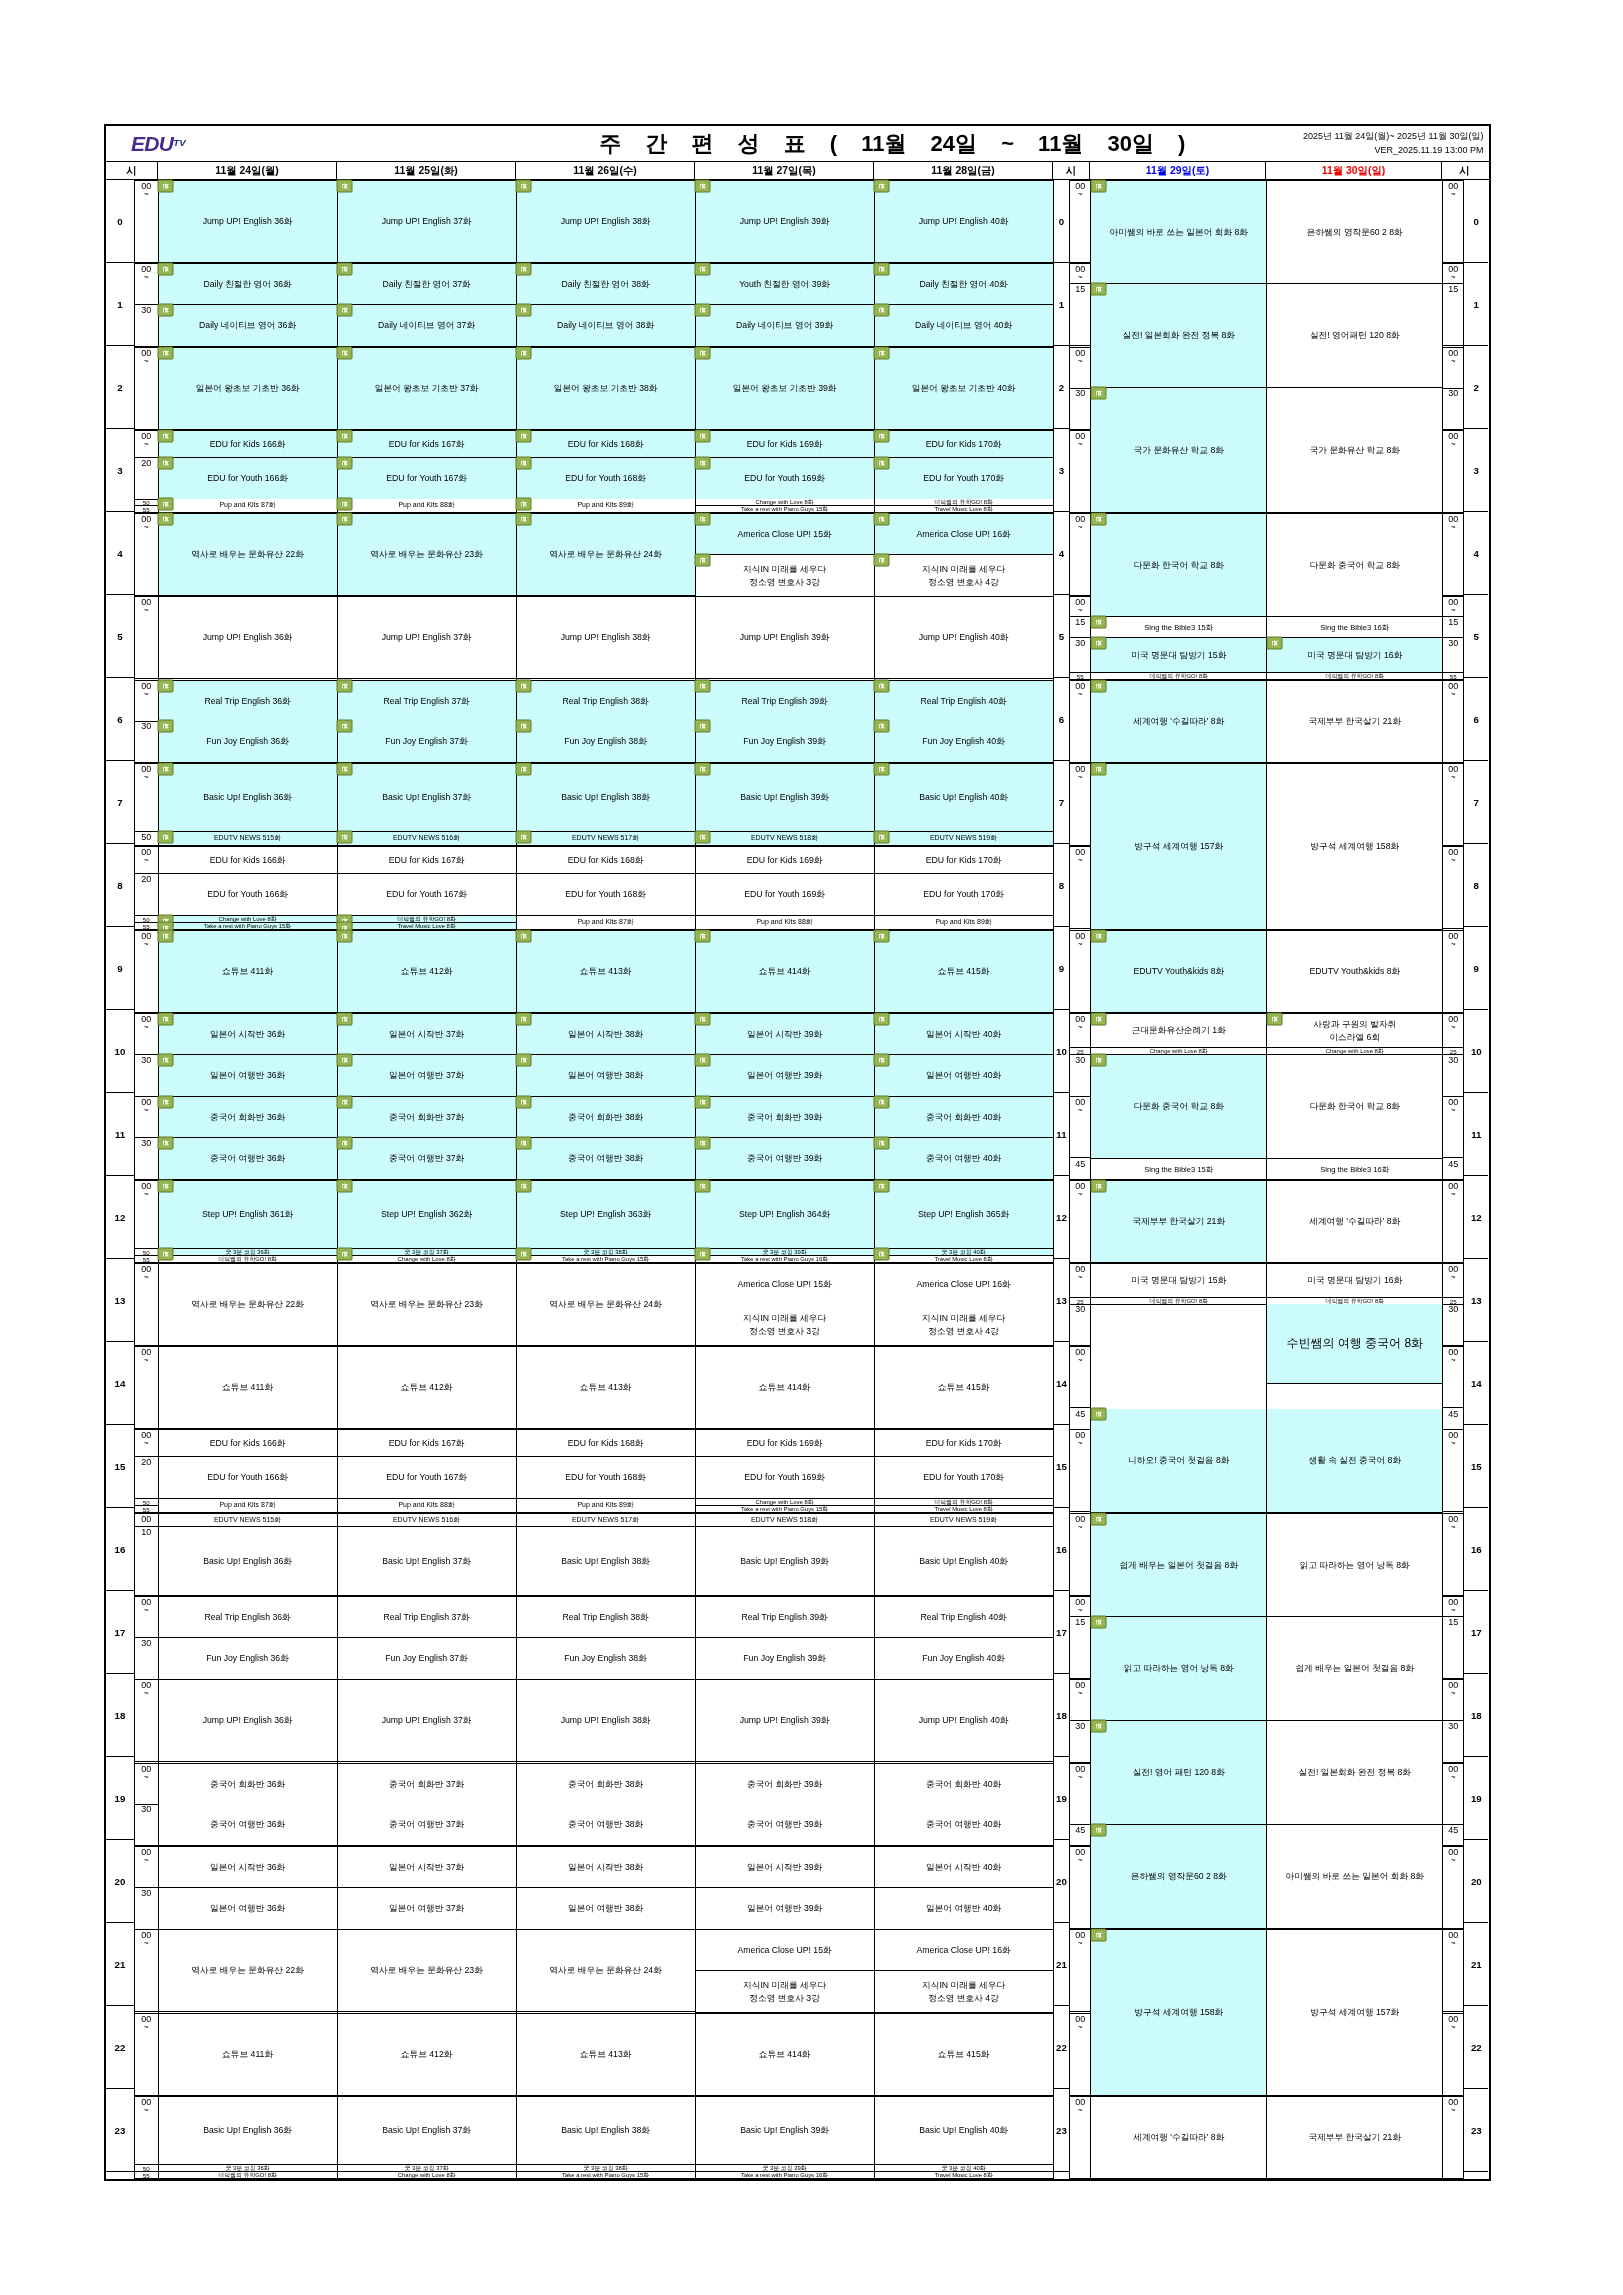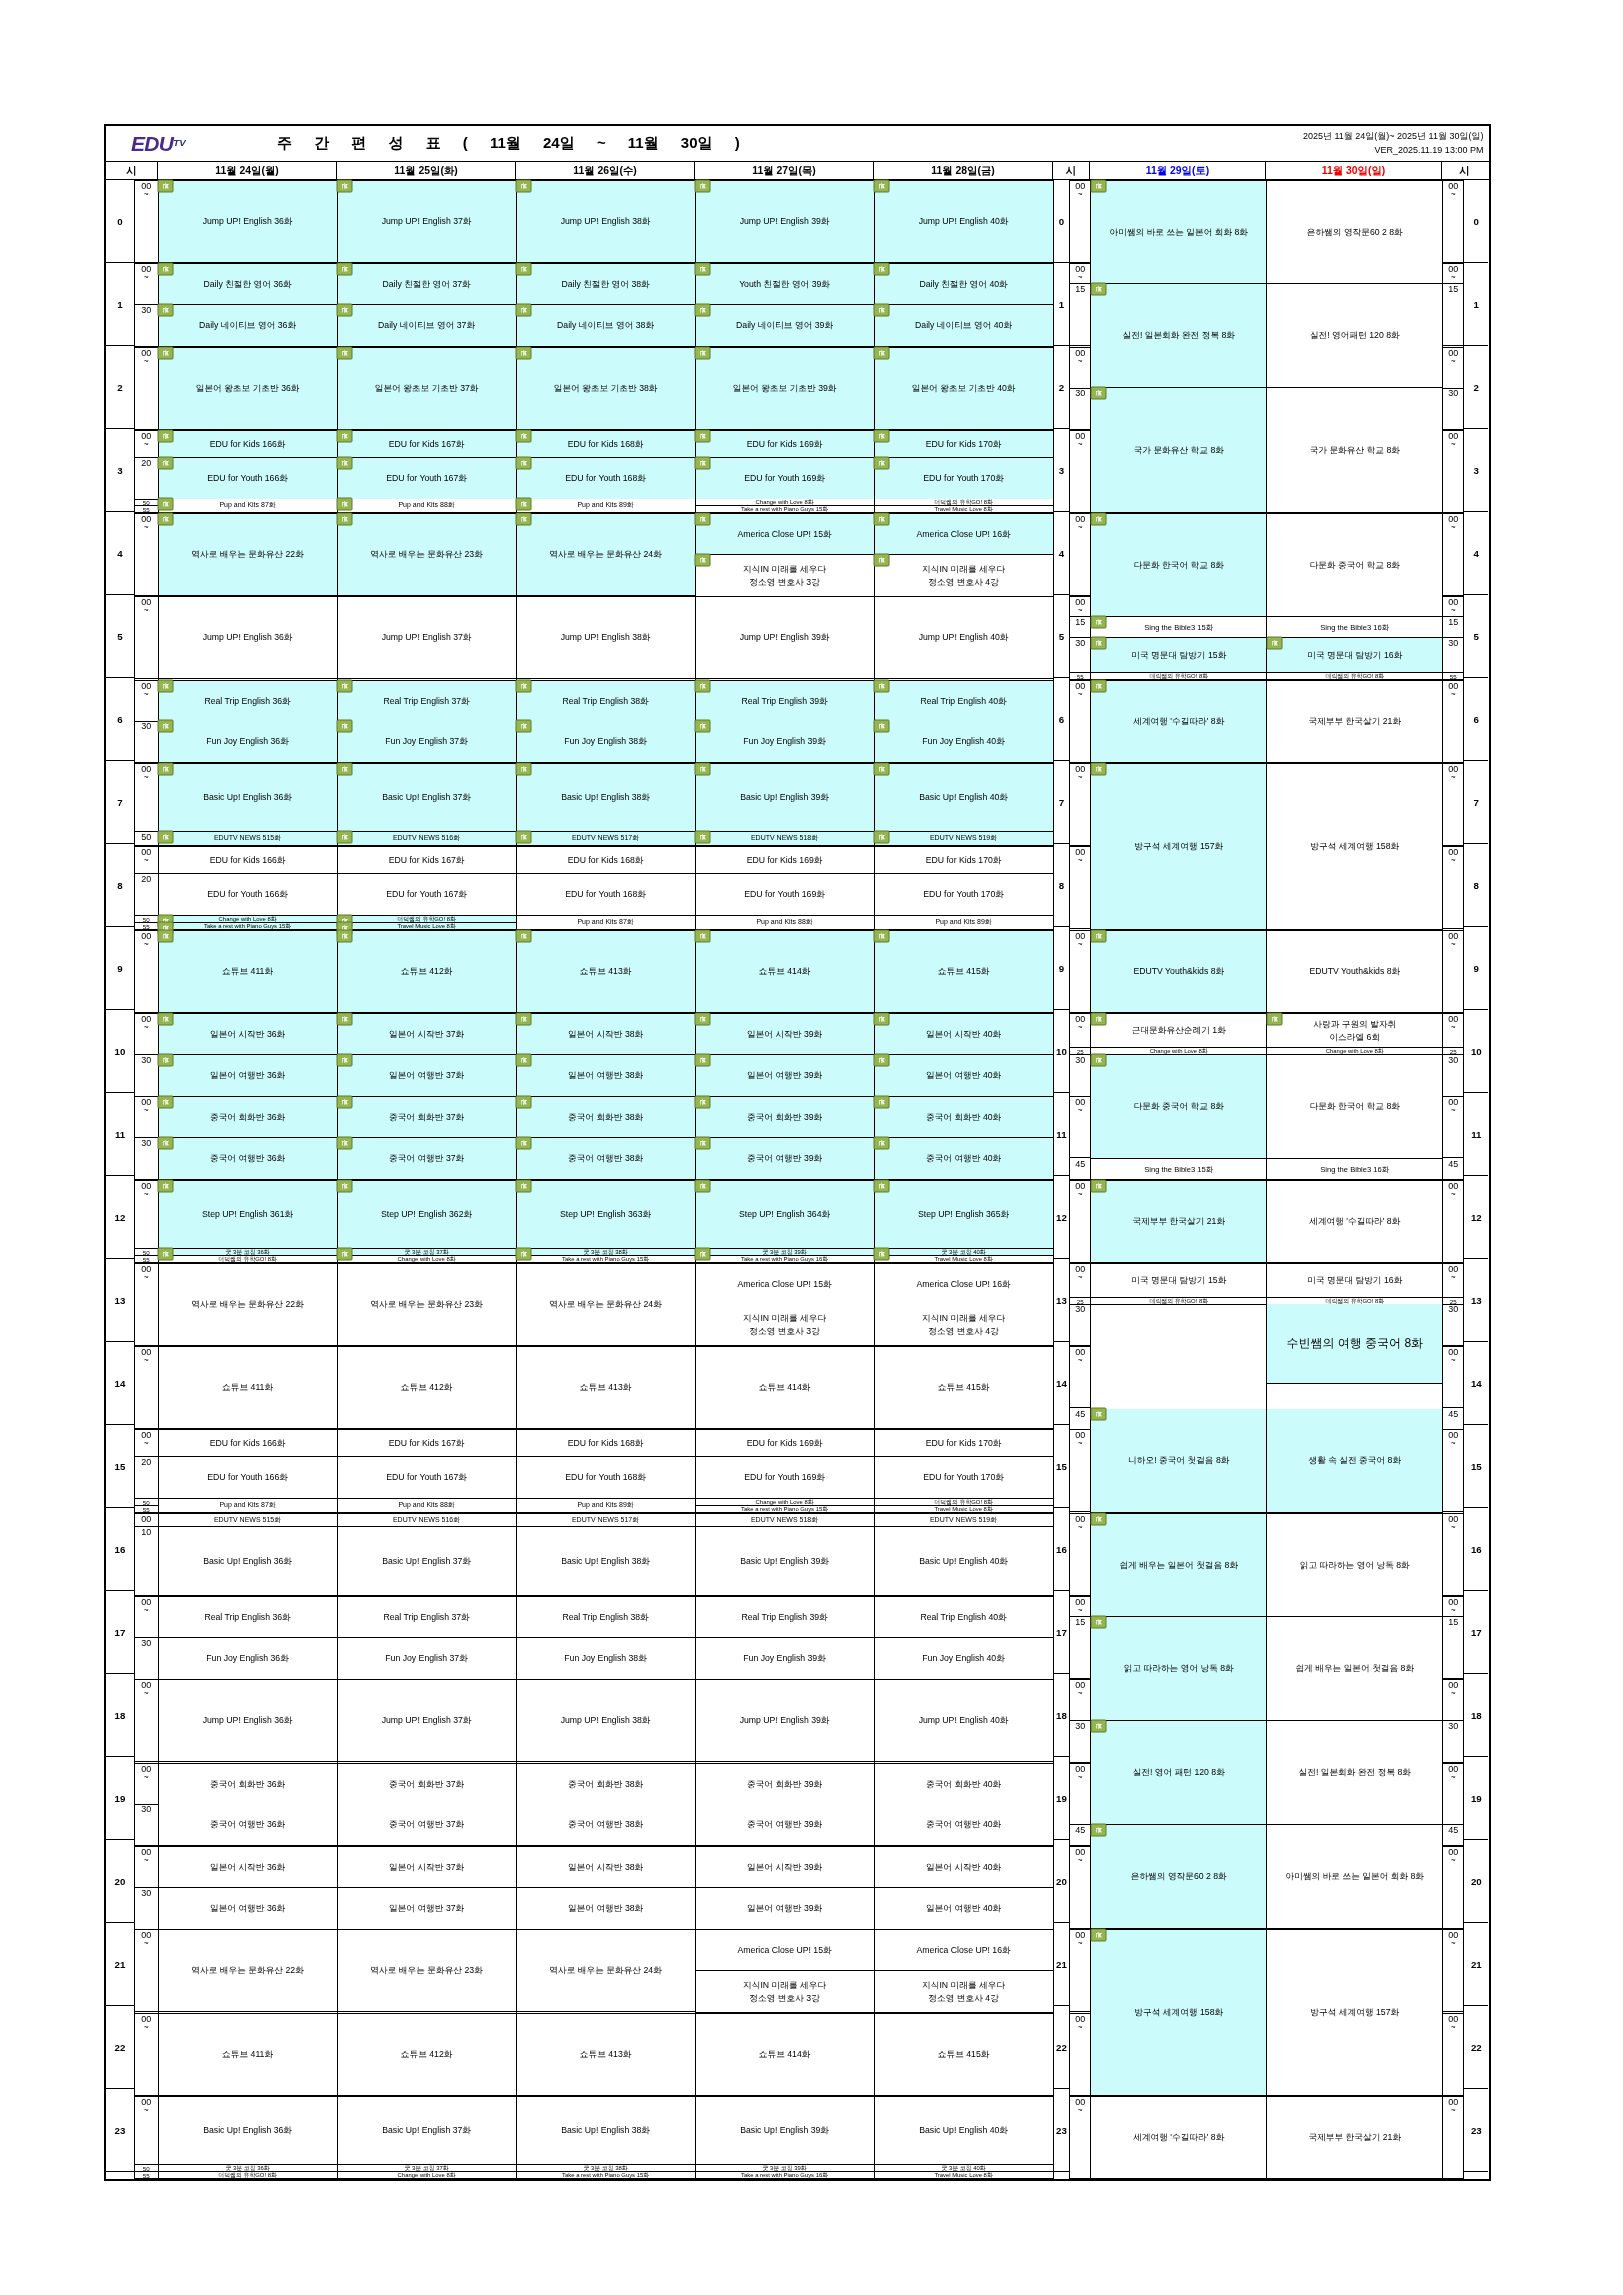--- a/index.html
+++ b/index.html
@@ -2,21 +2,21 @@
 <html style="font-size:11px"><head>
 <meta charset="utf-8">
 <style>
   html,body{margin:0;padding:0;background:#fff;}
   body{width:1624px;height:2295px;position:relative;font-family:"Liberation Sans",sans-serif;color:#000;}
   .table{position:absolute;left:104px;top:124px;width:1383px;border:2.1px solid #000;background:#fff;}
   .title-row{height:35px;border-bottom:1.4px solid #000;display:flex;align-items:center;}
   .logo{width:146px;padding-left:25px;white-space:nowrap;}
   .logo-main{font-size:21px;font-weight:bold;font-style:italic;color:#4b2a8e;letter-spacing:-0.7px;}
   .logo-sup{font-size:9.7px;font-weight:bold;font-style:italic;color:#23357e;vertical-align:super;}
-  .title{flex:1;text-align:left;font-size:15px;font-weight:bold;word-spacing:18px;}
+  .title{flex:1;text-align:right;font-size:22px;font-weight:bold;word-spacing:18px;}
   .meta{width:298px;text-align:right;padding-right:5.6px;font-size:9px;line-height:1.45;}
   .day-row{height:18px;border-bottom:1.4px solid #000;display:flex;box-sizing:border-box;}
   .day-cell{display:flex;align-items:center;justify-content:center;font-weight:bold;font-size:10.4px;box-sizing:border-box;border-left:0.7px solid #000;overflow:hidden;white-space:nowrap;}
   .day-cell:first-child{border-left:none;}
   .bL2{border-left:1.4px solid #000 !important;}
   .sched{position:relative;height:1999px;display:flex;}
   .ccol{position:relative;box-sizing:border-box;border-left:0.7px solid #000;background:#fff;}
   .ccol:first-child{border-left:none;}
   .blk{position:absolute;left:0;right:0;background:#fff;display:flex;align-items:center;justify-content:center;text-align:center;border-bottom:0.7px solid #000;box-sizing:border-box;overflow:visible;}
   .blk.hl{background:#ccfbfb;}

